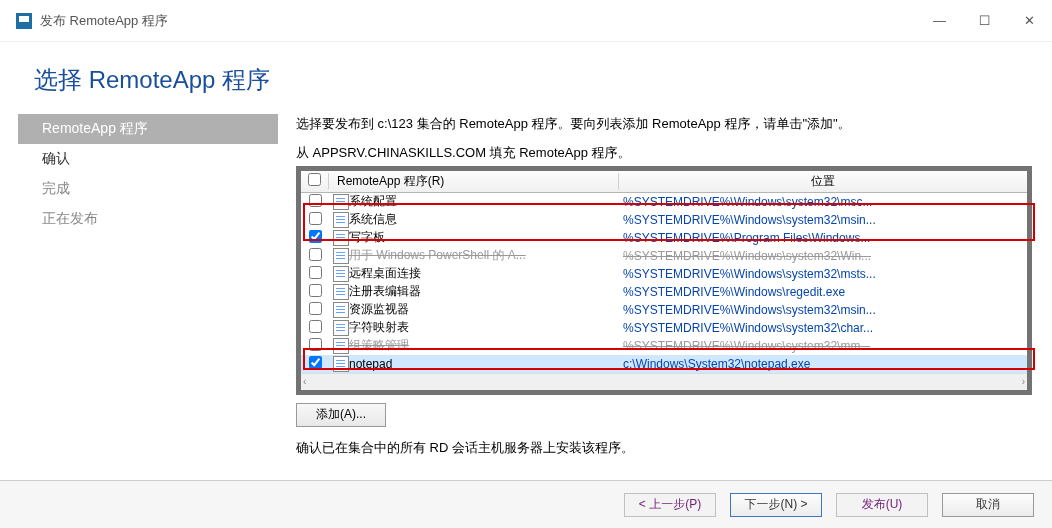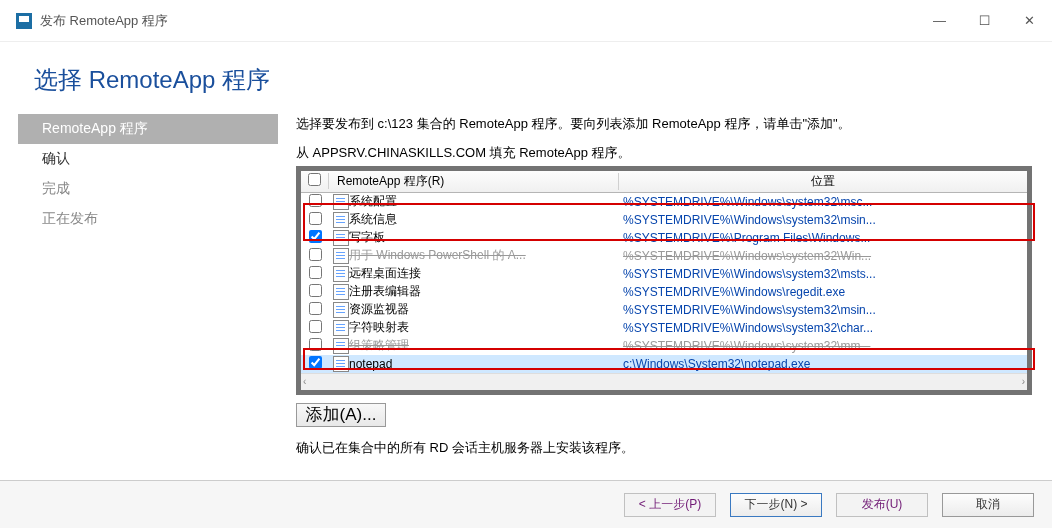--- a/index.html
+++ b/index.html
@@ -110,21 +110,21 @@
   .scrollbar-bottom {
     height:17px; background:#f0f0f0; border-top:1px solid #ddd;
     display:flex; justify-content:space-between; padding:0 2px; align-items:center;
     color:#888; font-size:10px;
   }
   .btn-add {
     margin-top:8px;
     width:90px; height:24px;
     background:linear-gradient(#f8f8f8,#e8e8e8);
     border:1px solid #999;
-    font-size:17px;
+    font-size:12px;
     display:flex; align-items:center; justify-content:center;
   }
   .confirm-text { margin-top:12px; font-size:13px; }
   .footer {
     height:48px;
     border-top:1px solid #ccc;
     display:flex;
     align-items:center;
     justify-content:flex-end;
     gap:14px;

